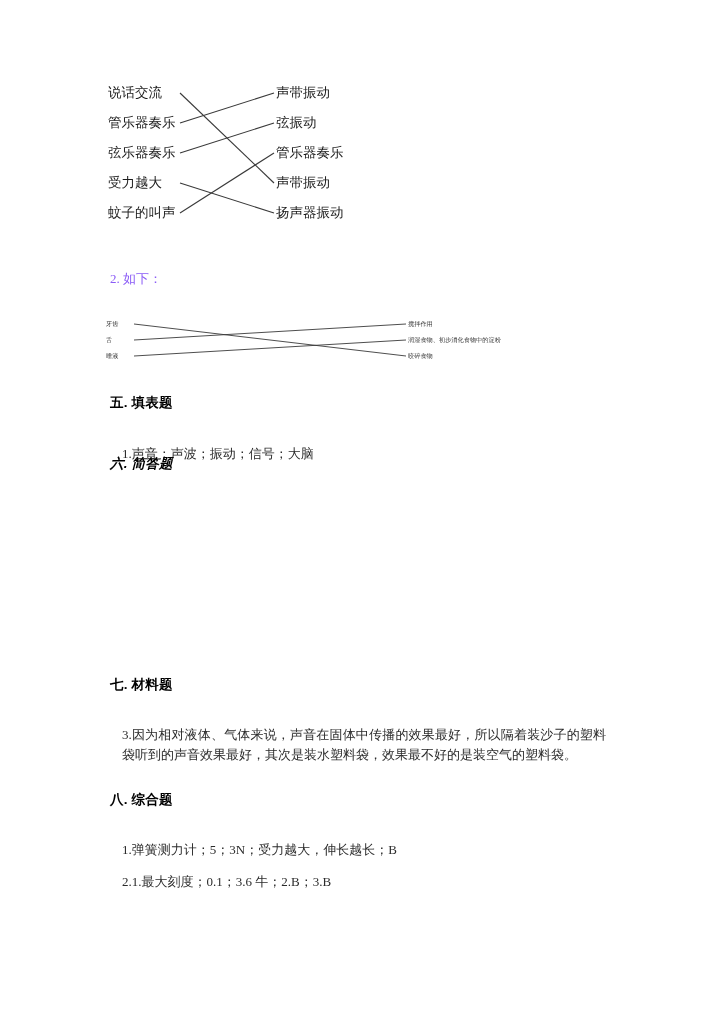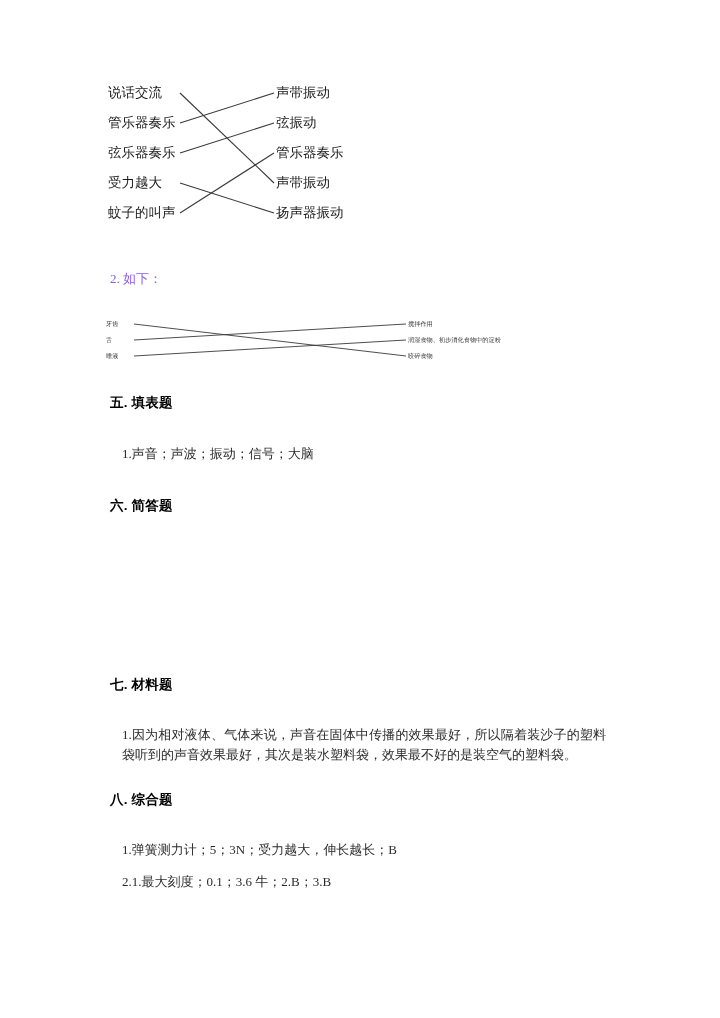--- a/index.html
+++ b/index.html
@@ -167,25 +167,25 @@
       <div class="opt">润湿食物、初步消化食物中的淀粉</div>
       <div class="opt">咬碎食物</div>
     </div>
   </div>
 
   <div class="sec-head" style="top:394px;">五. 填表题</div>
   <div class="body-block" style="top:432px;">
     <p>1.声音；声波；振动；信号；大脑</p>
   </div>
 
-  <div class="sec-head" style="top:497px;">六. 简答题</div>
+  <div class="sec-head" style="top:455px;font-style:italic;">六. 简答题</div>
 
   <div class="sec-head" style="top:676px;text-align:right;">七. 材料题</div>
   <div class="body-block" style="top:713px;">
-    <p>1.因为相对液体、气体来说，声音在固体中传播的效果最好，所以隔着装沙子的塑料袋听到的声音效果最好，其次是装水塑料袋，效果最不好的是装空气的塑料袋。</p>
+    <p>3.因为相对液体、气体来说，声音在固体中传播的效果最好，所以隔着装沙子的塑料袋听到的声音效果最好，其次是装水塑料袋，效果最不好的是装空气的塑料袋。</p>
   </div>
 
   <div class="sec-head" style="top:791px;">八. 综合题</div>
   <div class="body-block" style="top:828px;">
     <p>1.弹簧测力计；5；3N；受力越大，伸长越长；B</p>
     <p>2.1.最大刻度；0.1；3.6 牛；2.B；3.B</p>
   </div>
 
 </div>
 

